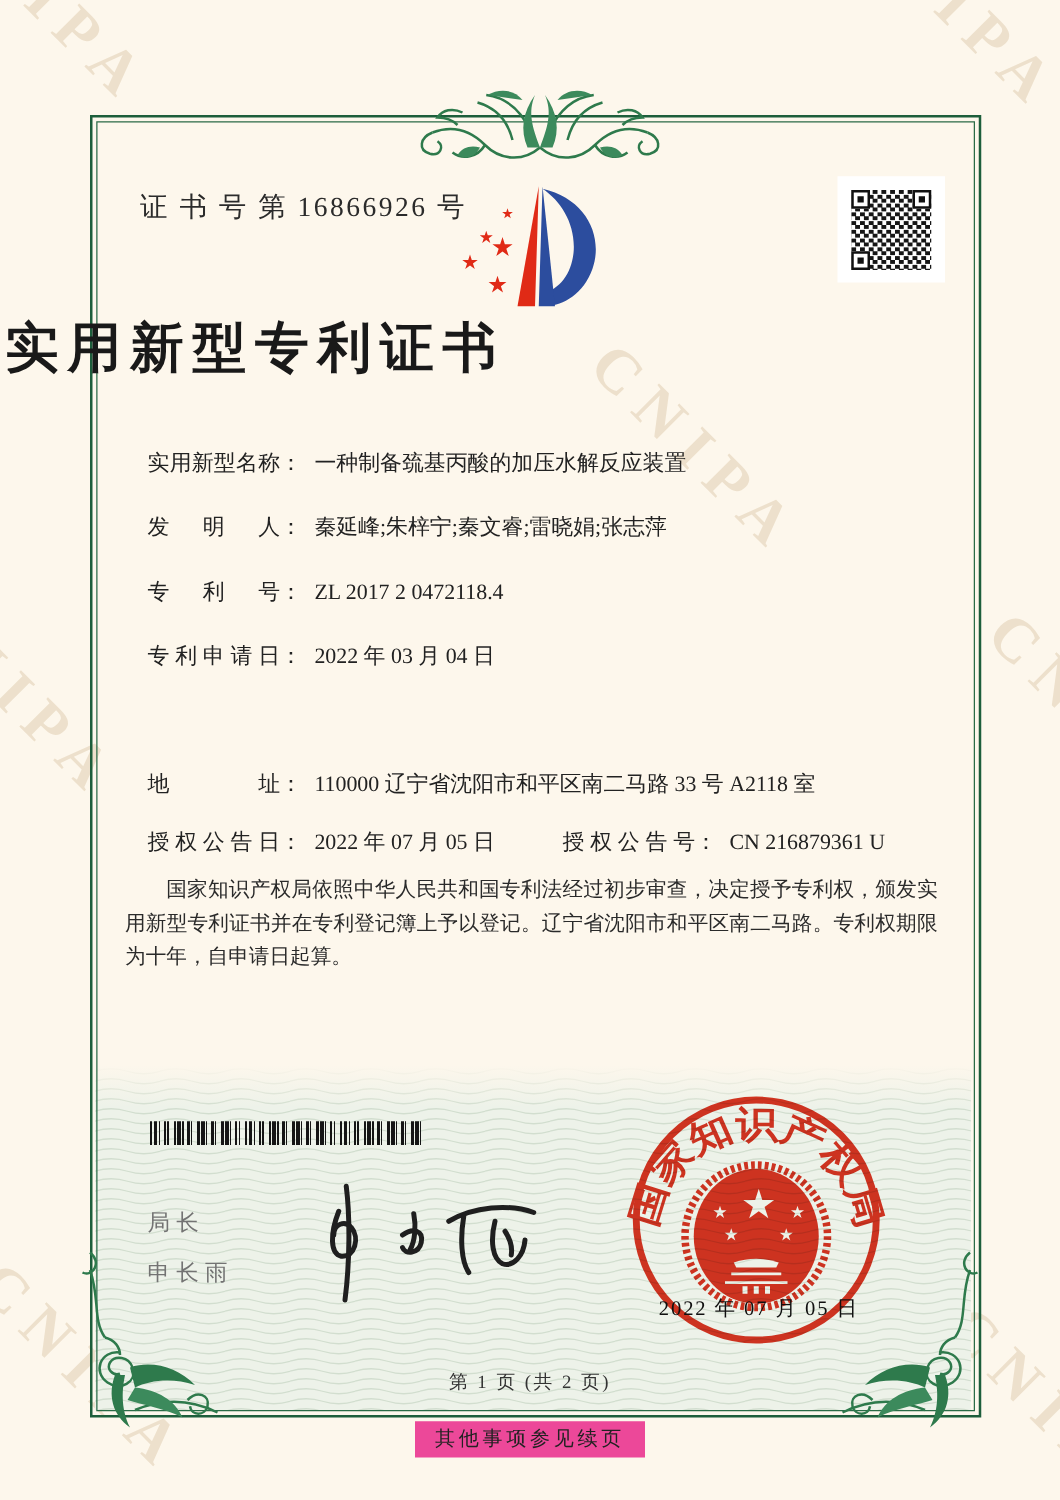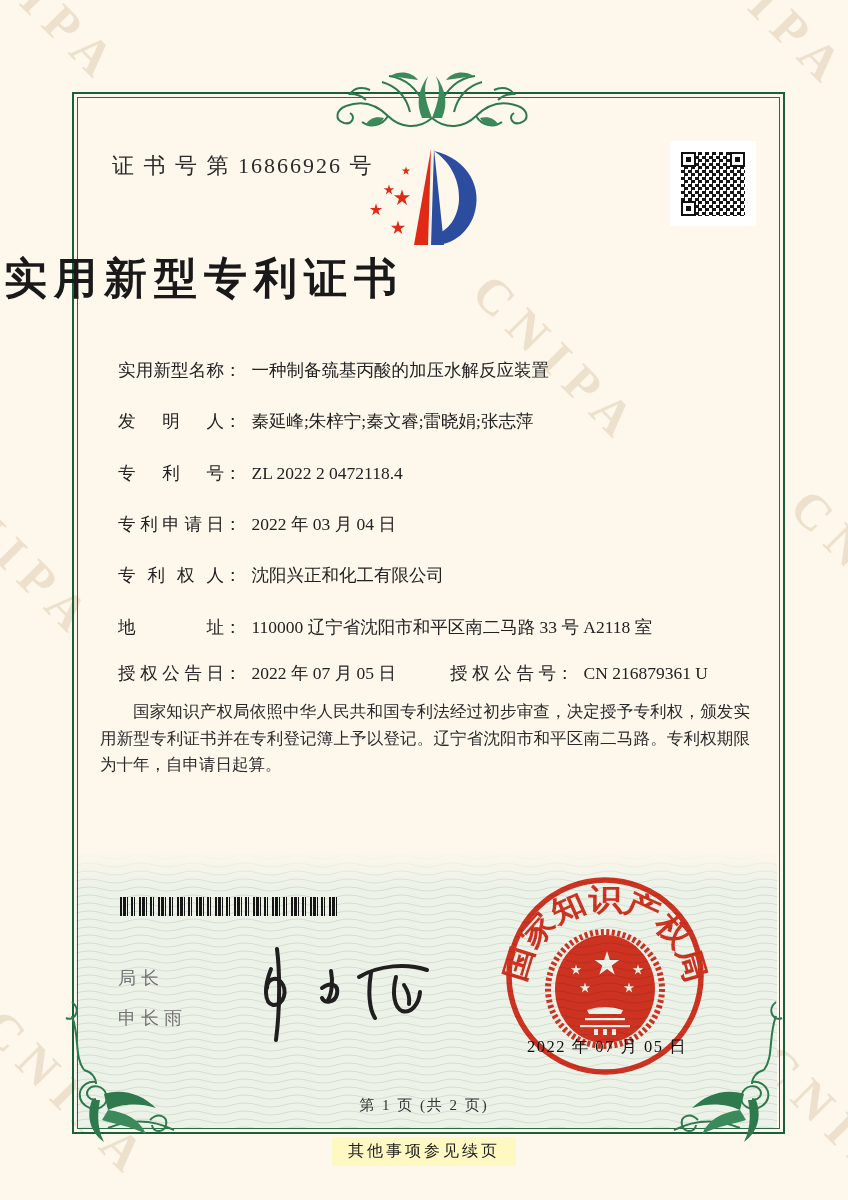--- a/index.html
+++ b/index.html
@@ -52,21 +52,21 @@
 
   .official{position:absolute;left:118px;font-size:18px;letter-spacing:5px;color:#737373;}
   .sig{position:absolute;left:243px;top:943px;}
 
   .seal{position:absolute;left:490px;top:858px;z-index:5;mix-blend-mode:multiply;opacity:.95;}
   .seal-date{position:absolute;left:527px;top:1036px;z-index:6;font-size:16.5px;
              letter-spacing:1.5px;color:#101010;white-space:nowrap;}
 
   .page-info{position:absolute;left:0;top:1096px;width:848px;text-align:center;
              font-size:15px;letter-spacing:2px;color:#333;z-index:6;}
-  .note{position:absolute;left:50%;transform:translateX(-50%);top:1137px;background:#fef9c3;
+  .note{position:absolute;left:50%;transform:translateX(-50%);top:1137px;background:#ec4899;
         padding:4px 16px;font-size:16px;letter-spacing:3px;color:#222;z-index:6;white-space:nowrap;}
 </style>
 </head>
 <body>
 
 <div class="page">
 
   <div class="wm" style="left:-70px;top:-30px;">CNIPA</div>
   <div class="wm" style="left:658px;top:-25px;">CNIPA</div>
   <div class="wm" style="left:450px;top:330px;">CNIPA</div>
@@ -160,27 +160,24 @@
 
     <div class="doc-title">实用新型专利证书</div>
 
     <div class="frow" style="top:358px;">
       <span class="flabel">实用新型名称</span><span class="fcolon">：</span><span>一种制备巯基丙酸的加压水解反应装置</span>
     </div>
     <div class="frow" style="top:409px;">
       <span class="flabel">发明人</span><span class="fcolon">：</span><span>秦延峰;朱梓宁;秦文睿;雷晓娟;张志萍</span>
     </div>
     <div class="frow" style="top:461px;">
-      <span class="flabel">专利号</span><span class="fcolon">：</span><span>ZL 2022 2 0472118.4</span>
+      <span class="flabel">专利号</span><span class="fcolon">：</span><span>ZL 2017 2 0472118.4</span>
     </div>
     <div class="frow" style="top:512px;font-family:Liberation Serif, serif;">
       <span class="flabel">专利申请日</span><span class="fcolon">：</span><span>2022 年 03 月 04 日</span>
-    </div>
-    <div class="frow" style="top:563px;">
-      <span class="flabel">专利权人</span><span class="fcolon">：</span><span>沈阳兴正和化工有限公司</span>
     </div>
     <div class="frow" style="top:615px;">
       <span class="flabel">地址</span><span class="fcolon">：</span><span>110000 辽宁省沈阳市和平区南二马路 33 号 A2118 室</span>
     </div>
     <div class="frow" style="top:661px;width:640px;">
       <span class="flabel">授权公告日</span><span class="fcolon">：</span><span>2022 年 07 月 05 日</span>
       <span class="pair2">
         <span class="flabel">授权公告号</span><span class="fcolon">：</span><span>CN 216879361 U</span>
       </span>
     </div>

